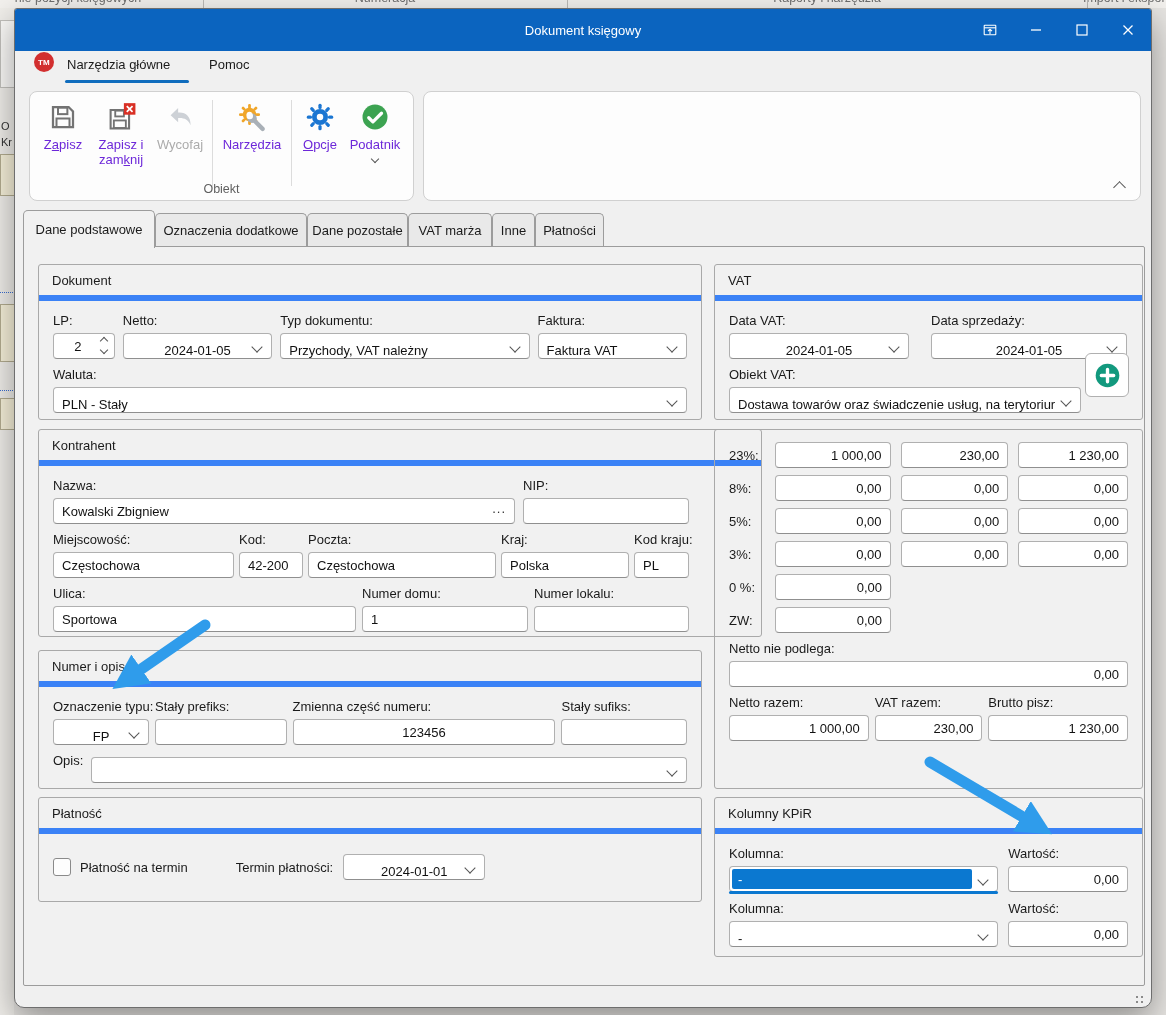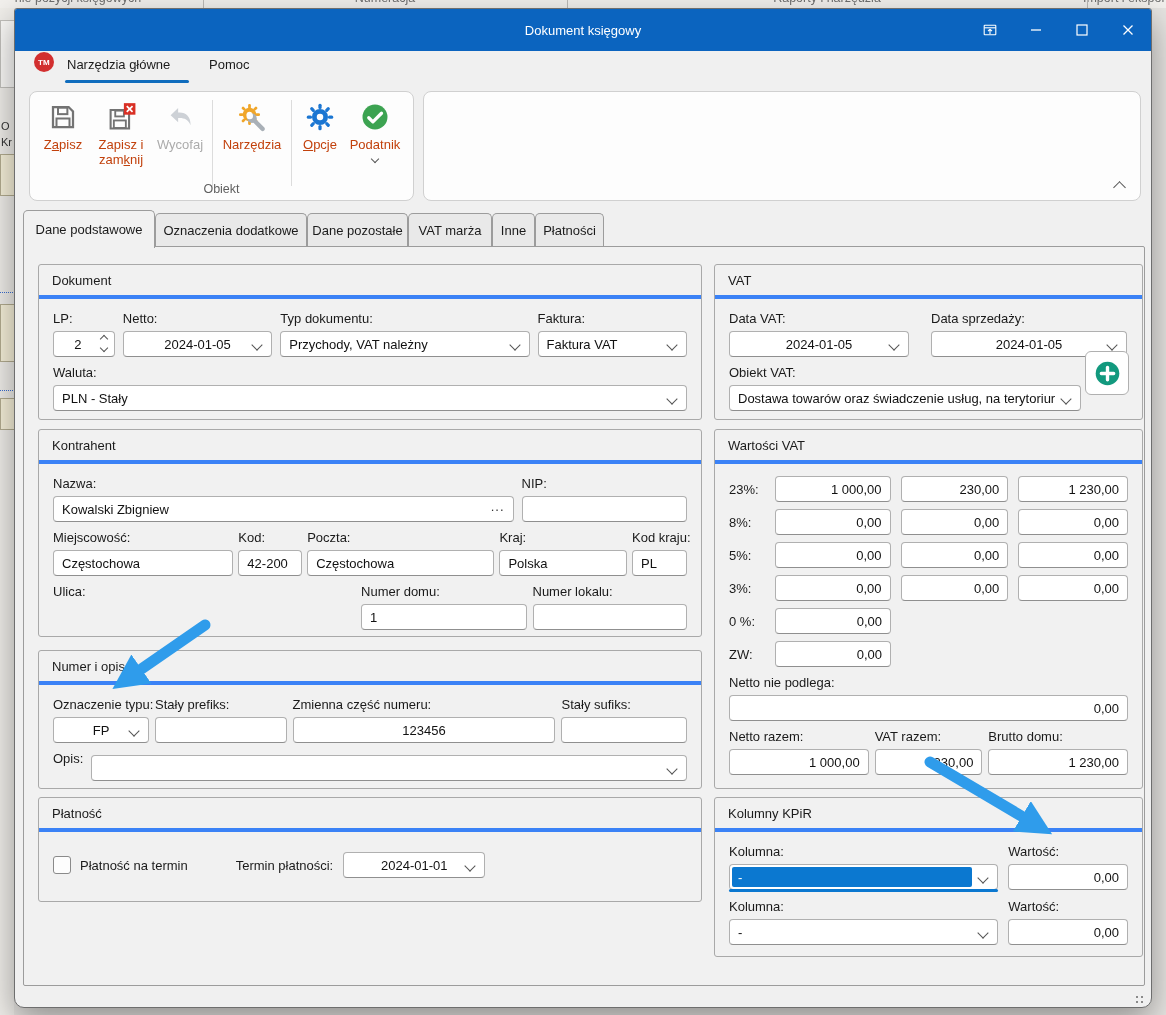--- a/index.html
+++ b/index.html
@@ -27,47 +27,47 @@
   .logo{position:absolute;left:19px;top:8px;width:20px;height:20px;border-radius:50%;background:#d22f2f;color:#fff;
         font-size:8px;font-weight:bold;display:flex;align-items:center;justify-content:center;letter-spacing:.2px;}
   .menu-tab{position:absolute;top:6px;height:28px;display:flex;align-items:center;font-size:13px;color:#1b1b1b;padding:0 4px;}
   .menu-underline{position:absolute;left:50px;top:36px;width:124px;height:3px;background:#0f6cbd;border-radius:2px;}
   
   .ribbon-box{position:absolute;top:82px;height:110px;background:#fdfdfd;border:1px solid #d0d0d0;border-radius:8px;box-sizing:border-box;}
   .ribbon-left{left:14px;width:385px;display:flex;align-items:flex-start;padding:6px 2px 0 6px;}
   .ribbon-right{left:408px;width:718px;}
   .rbtn{display:flex;flex-direction:column;align-items:center;padding-top:4px;}
   .rbtn .ric{width:30px;height:30px;margin-bottom:5px;}
-  .rbtn .rlab{font-size:13px;color:#c2410c;line-height:15px;text-align:center;white-space:nowrap;}
+  .rbtn .rlab{font-size:13px;color:#6d28d9;line-height:15px;text-align:center;white-space:nowrap;}
   .rbtn.disabled .rlab{color:#ababab;}
   .u{text-decoration:underline;}
   .rsep{width:1px;height:86px;background:#dcdcdc;margin:2px 4px 0 4px;}
   .rgroup-label{position:absolute;left:0;bottom:4px;width:100%;text-align:center;font-size:12.5px;color:#5f5f5f;}
   .chev{width:7px;height:7px;border-right:1.6px solid #555;border-bottom:1.6px solid #555;transform:rotate(45deg);}
   .chev-up{width:8px;height:8px;border-left:1.6px solid #555;border-top:1.6px solid #555;transform:rotate(45deg);}
   .ribbon-collapse{position:absolute;right:16px;bottom:8px;}
   
   .tab{position:absolute;box-sizing:border-box;border:1px solid #9c9c9c;border-bottom:none;border-radius:5px 5px 0 0;
        display:flex;align-items:center;justify-content:center;font-size:13px;color:#1b1b1b;background:#e9e9e9;}
   .tab.inactive{top:204px;height:33px;}
   .tab.active{top:201px;height:38px;background:#f1f1f1;z-index:3;}
   
   .panel{position:absolute;left:8px;top:237px;width:1122px;height:740px;background:#f1f1f1;border:1px solid #9c9c9c;
          border-radius:2px;box-sizing:border-box;z-index:1;}
   .group{position:absolute;border:1px solid #a9a9a9;border-radius:3px;box-sizing:border-box;}
-  .ghead{height:30px;border-bottom:4px solid #3b82f6;display:flex;align-items:center;padding:0 13px;font-size:13px;color:#1b1b1b;}
+  .ghead{height:30px;border-bottom:6px solid #3b82f6;display:flex;align-items:center;padding:0 13px;font-size:13px;color:#1b1b1b;}
   .gbody{position:relative;padding:12px 14px;}
   .row{display:flex;}
   .stack{display:flex;flex-direction:column;}
   .lbl{font-size:13px;color:#1a1a1a;height:16px;margin-bottom:4px;white-space:nowrap;}
   .field{height:26px;background:#fff;border:1px solid #b0b0b0;border-bottom-color:#8f8f8f;border-radius:4px;
          font-size:13px;color:#111;display:flex;align-items:center;padding:0 8px;box-sizing:border-box;position:relative;}
   .field.num{justify-content:flex-end;}
   .field.centered{justify-content:center;}
-  .combo{}
+  .combo{align-items:flex-end;}
   .combo .chev{position:absolute;right:10px;top:9px;}
   .spin{position:absolute;right:7px;top:4px;display:flex;flex-direction:column;gap:3px;}
   .cvu{width:5px;height:5px;border-left:1.5px solid #555;border-top:1.5px solid #555;transform:rotate(45deg);}
   .cvd{width:5px;height:5px;border-right:1.5px solid #555;border-bottom:1.5px solid #555;transform:rotate(45deg);}
   .dots{color:#333;font-size:13px;letter-spacing:1px;position:absolute;right:8px;top:2px;}
   .checkbox{width:18px;height:18px;background:#fdfdfd;border:1px solid #8a8a8a;border-radius:3px;box-sizing:border-box;}
   .plusbtn{position:absolute;width:44px;height:44px;background:#fff;border:1px solid #b0b0b0;border-radius:6px;
            display:flex;align-items:center;justify-content:center;box-sizing:border-box;}
   .kpir-sel{position:absolute;left:2px;top:2px;bottom:2px;right:25px;background:#0b78d0;color:#fff;display:flex;
             align-items:center;padding-left:6px;border-radius:2px;}
@@ -275,21 +275,21 @@
           <div class="stack" style="margin-top:8px;">
             <div class="lbl">Waluta:</div>
             <div class="field combo">
               <span>PLN - Stały</span>
                 <span class="chev"></span>
             </div>
           </div>
         </div>
       </div>
 
-      <div class="group" style="left:14px;top:182px;width:664px;height:208px;">
+      <div class="group" style="left:14px;top:182px;width:724px;height:208px;">
         <div class="ghead">Kontrahent</div>
         <div class="gbody">
           <div class="row" style="gap:8px;">
             <div class="stack" style="width:462px;">
               <div class="lbl">Nazwa:</div>
               <div class="field" style="padding-right:24px;text-align:center;">
                 <span>Kowalski Zbigniew</span>
                 <span class="dots">...</span>
               </div>
             </div>
@@ -328,20 +328,23 @@
             <div class="stack" style="width:55px;">
               <div class="lbl">Kod kraju:</div>
               <div class="field">
                   <span>PL</span>
                 </div>
             </div>
           </div>
           <div class="row" style="gap:6px;margin-top:8px;">
             <div class="stack" style="width:303px;">
               <div class="lbl">Ulica:</div>
+              <div class="field">
+                  <span>Sportowa</span>
+                </div>
             </div>
             <div class="stack" style="width:166px;">
               <div class="lbl">Numer domu:</div>
               <div class="field">
                   <span>1</span>
                 </div>
             </div>
             <div class="stack" style="width:155px;">
               <div class="lbl">Numer lokalu:</div>
               <div class="field">
@@ -436,21 +439,20 @@
           <div class="plusbtn" style="right:13px;top:52px;">
             <svg width="27" height="27" viewBox="0 0 24 24">
               <circle cx="12" cy="12" r="10.5" fill="#12997e"></circle>
               <path d="M12 6.5 V17.5 M6.5 12 H17.5" stroke="#fff" stroke-width="3" stroke-linecap="round"></path>
             </svg>
           </div>
         </div>
       </div>
 
       <div class="group" style="left:690px;top:182px;width:429px;height:360px;">
-        <div class="ghead">Wartości VAT</div>
         <div class="gbody">
           <div class="row" style="align-items:center;gap:10px;">
             <div class="lbl" style="width:36px;margin:0;height:auto;">23%:</div>
             <div class="field num" style="width:116px;">
                 <span>1 000,00</span>
               </div>
             <div class="field num" style="width:108px;">
                 <span>230,00</span>
               </div>
             <div class="field num" style="width:110px;">
@@ -518,21 +520,21 @@
                   <span>1 000,00</span>
                 </div>
             </div>
             <div class="stack" style="width:108px;">
               <div class="lbl">VAT razem:</div>
               <div class="field num">
                   <span>230,00</span>
                 </div>
             </div>
             <div class="stack" style="width:140px;">
-              <div class="lbl">Brutto domu:</div>
+              <div class="lbl">Brutto pisz:</div>
               <div class="field num">
                   <span>1 230,00</span>
                 </div>
             </div>
           </div>
         </div>
       </div>
 
       <div class="group" style="left:690px;top:550px;width:429px;height:160px;">
         <div class="ghead">Kolumny KPiR</div>

